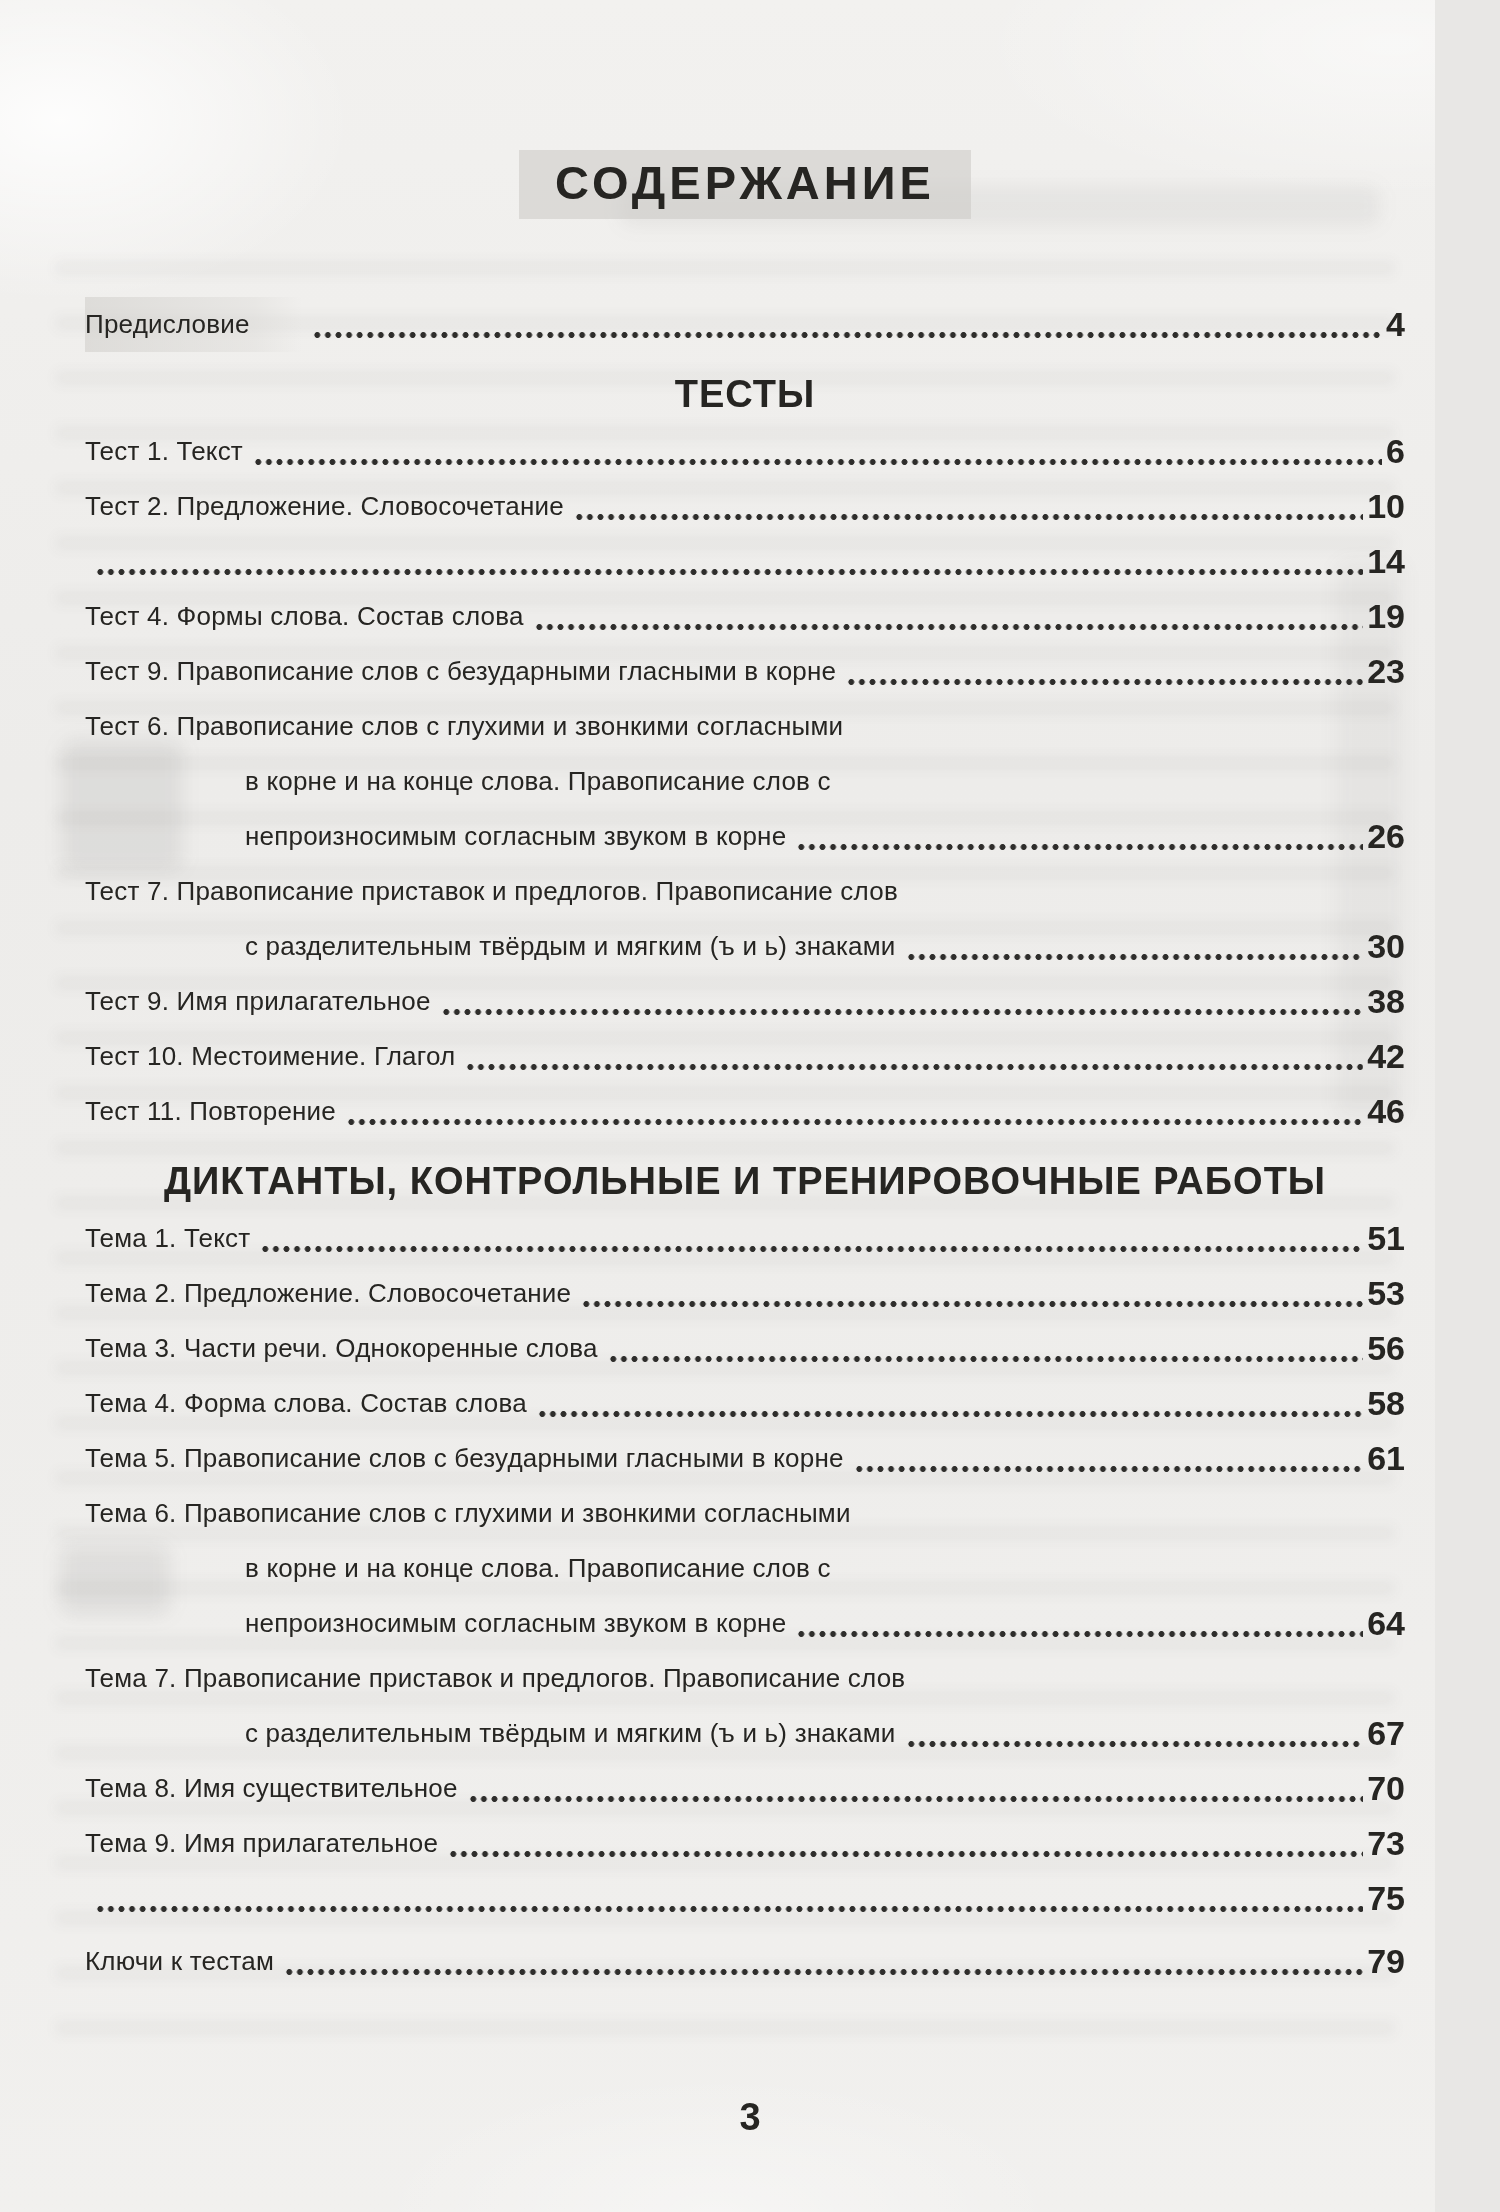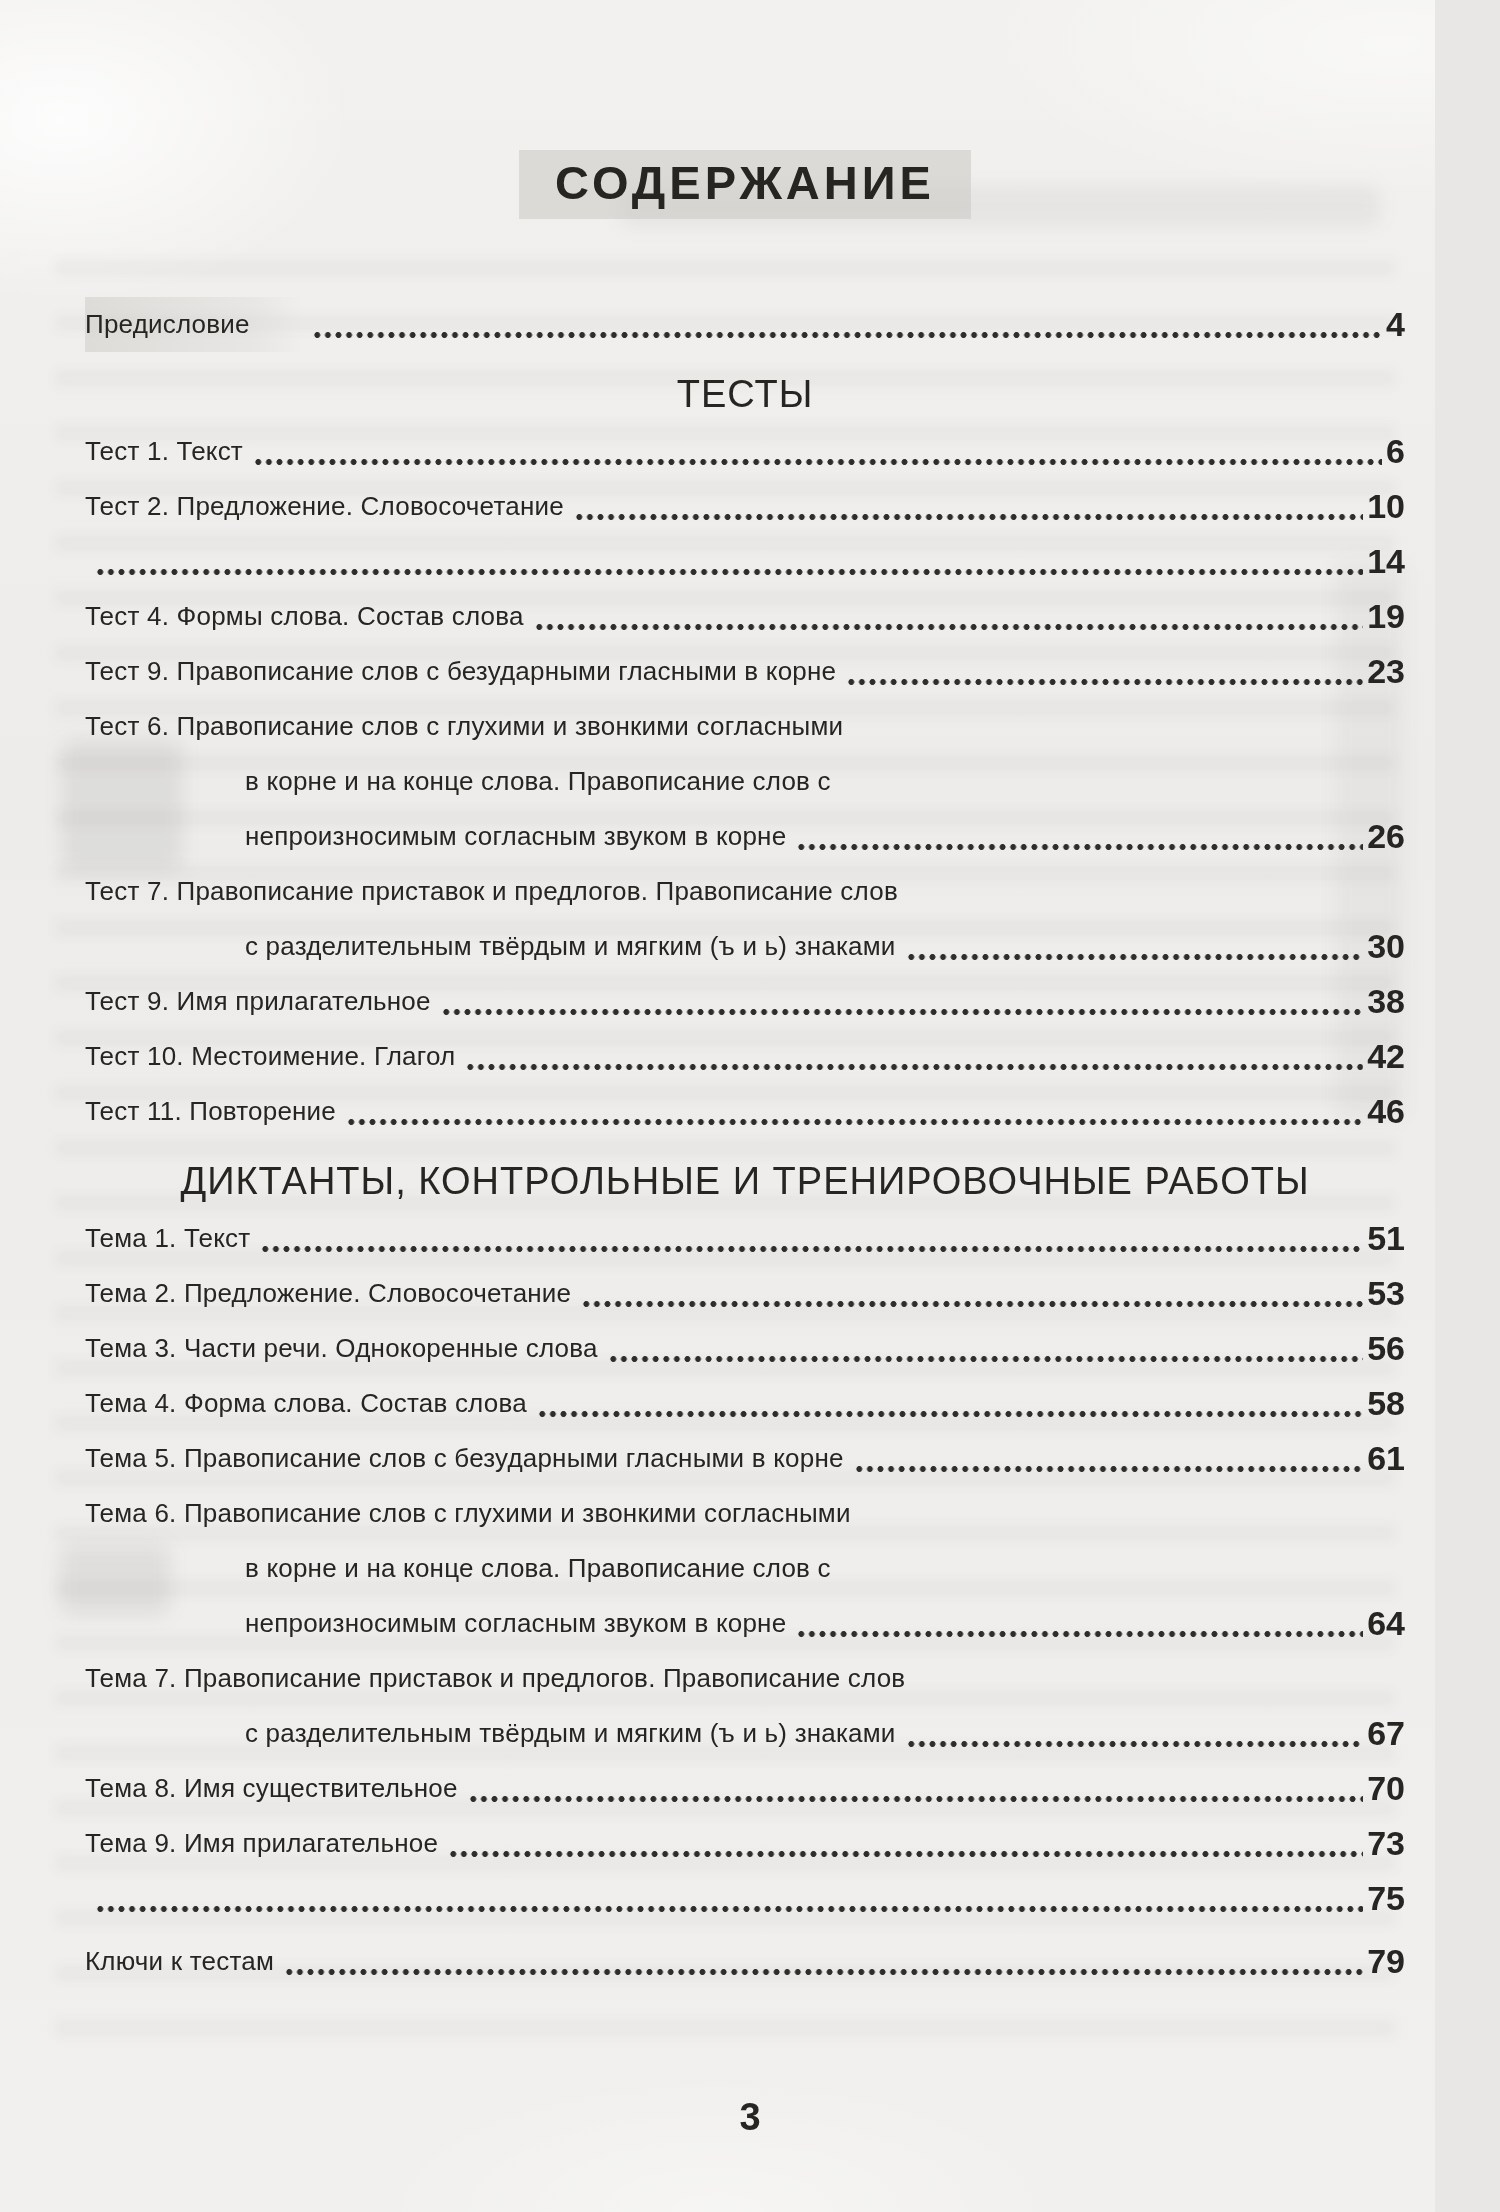--- a/index.html
+++ b/index.html
@@ -40,21 +40,21 @@
   .title-wrap{margin-top:150px;text-align:center;}
   .title-text{
     display:inline-block;
     font-size:47px;font-weight:bold;letter-spacing:4px;
     background:rgba(203,201,197,.55);
     padding:5px 36px 9px 36px;
   }
 
   .toc{margin-top:78px;}
   .section-title{
-    text-align:center;font-size:38px;font-weight:normal;letter-spacing:1px;
+    text-align:center;font-size:38px;font-weight:bold;letter-spacing:1px;
     line-height:48px;margin:18px 0 6px 0;white-space:nowrap;
   }
   .toc-section.sec-keys{margin-top:8px;}
 
   .entry-line{display:flex;align-items:stretch;line-height:55px;white-space:nowrap;}
   .line-text{font-size:26px;font-weight:normal;letter-spacing:.2px;}
   .cont{padding-left:160px;}
   .sec-preface .line-text{
     background:linear-gradient(90deg, rgba(203,201,197,.5), rgba(203,201,197,.22) 78%, rgba(203,201,197,0));
     padding-right:52px;

